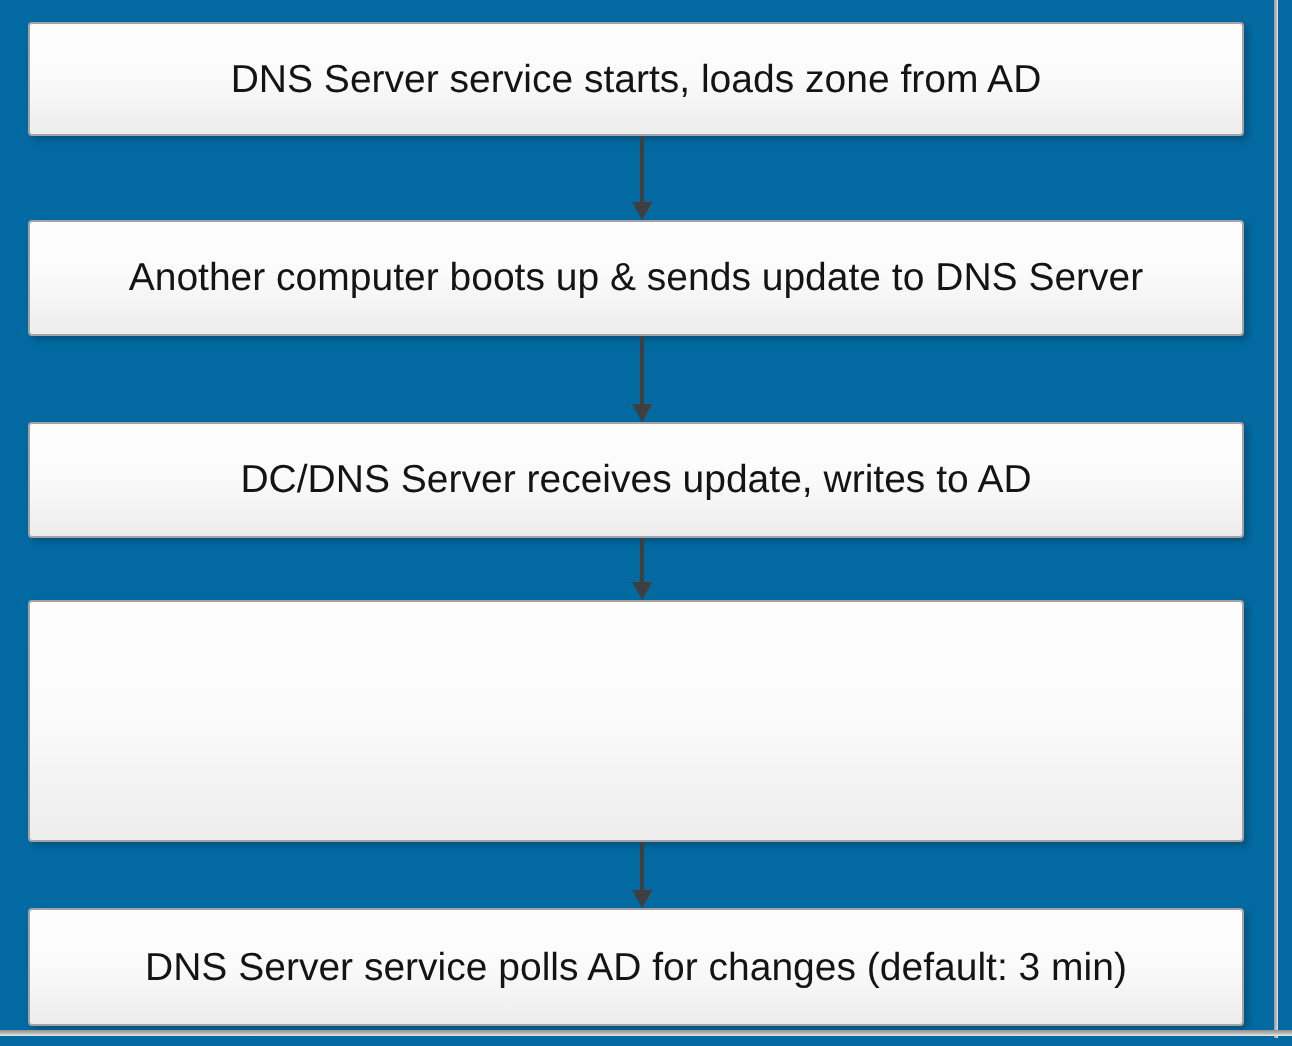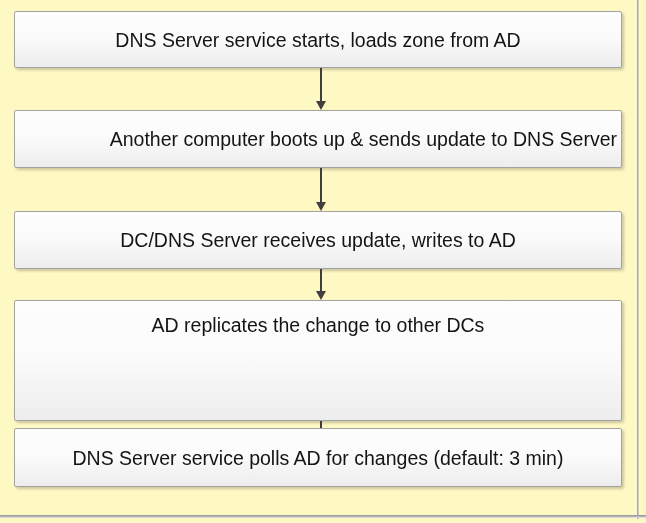--- a/index.html
+++ b/index.html
@@ -7,21 +7,21 @@
     padding: 0;
     background: #ffffff;
   }
   body {
     font-family: "Liberation Sans", sans-serif;
   }
   #canvas {
     position: relative;
     width: 646px;
     height: 523px;
-    background: #fef9c3;
+    background: #0369a1;
     overflow: hidden;
   }
   
   #edge-right {
     position: absolute;
     top: 0;
     left: 637px;
     width: 2px;
     height: 519px;
     background: linear-gradient(to right, #9a9a9a 0%, #b8b8b8 55%, #e6e6e6 100%);
@@ -65,24 +65,24 @@
     display: block;
     text-align: left;
     margin-left: -1px;
   }
   .spacer {
     display: block;
     height: 22px;
   }
 
   #node-1 { top: 11px;  height: 57px;  }
-  #node-2 { top: 110px; height: 58px; text-align: right;  }
+  #node-2 { top: 110px; height: 58px;  }
   #node-3 { top: 211px; height: 58px;  }
   #node-4 { top: 300px; height: 121px; justify-content: flex-start; padding-top: 9px; }
-  #node-5 { top: 428px; height: 59px;  }
+  #node-5 { top: 454px; height: 59px;  }
 
   .connector {
     position: absolute;
     left: 315px;
     width: 12px;
   }
   .connector .shaft {
     position: absolute;
     left: 5px;
     top: 0;
@@ -134,21 +134,20 @@
   <div class="node" id="node-3">
     <span class="line">DC/DNS Server receives update, writes to AD</span>
   </div>
 
   <div class="connector" id="conn-3">
     <div class="shaft"></div>
     <div class="head"></div>
   </div>
 
   <div class="node wrapped" id="node-4">
-    <span class="line">AD replicates the change to other DCs</span>
     <span class="spacer"></span>
     <span class="line wrap">
     </span>
   </div>
 
   <div class="connector" id="conn-4">
     <div class="shaft"></div>
     <div class="head"></div>
   </div>
 

